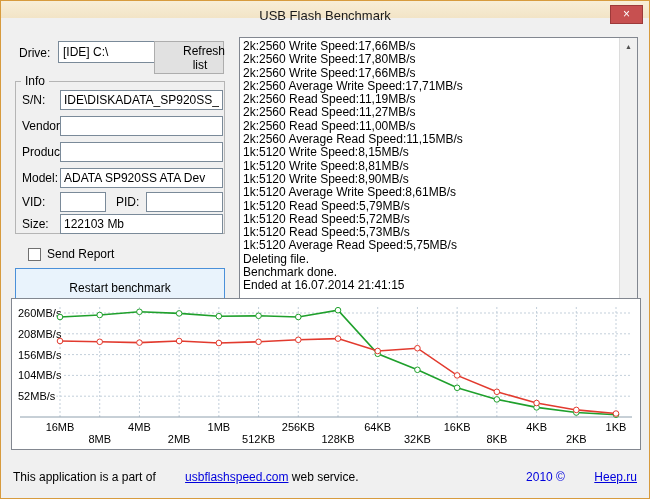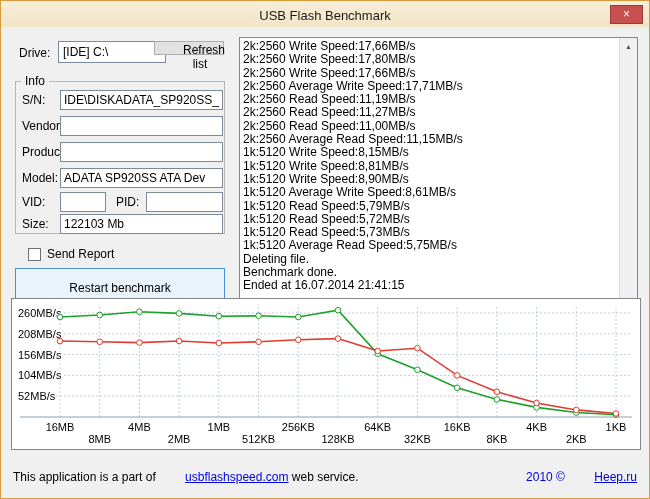--- a/index.html
+++ b/index.html
@@ -2,21 +2,21 @@
 <html><head>
 <meta charset="utf-8">
 <style>
   html,body { margin:0; padding:0; background:#cfcfcf; }
   .window {
     position:relative; width:650px; height:499px; box-sizing:border-box;
     background:#f0f0f0; border:1px solid #d79b3e;
     font-family:"Liberation Sans", sans-serif; color:#000; overflow:hidden;
   }
   .titlebar {
-    position:absolute; left:0; top:0; right:0; height:26px;
+    position:absolute; left:0; top:0; right:0; height:17px;
     background:linear-gradient(#f8eed8,#f2e4c6);
     text-decoration:underline;
   }
   .title {
     position:absolute; left:0; right:0; top:7px; text-align:center;
     font-size:13px; color:#1a1a1a;
   }
   .close-btn {
     position:absolute; right:6px; top:4px; width:33px; height:19px;
     background:#c75050; border:1px solid #9d3a3a; box-sizing:border-box;
@@ -94,21 +94,21 @@
     <div class="close-btn">
       <span>×</span>
     </div>
   </div>
 
   <span class="label" style="left:18px; top:45px;">Drive:</span>
   <div class="combo">
     <span class="combo-text">[IDE] C:\</span>
     <span class="combo-arrow">▼</span>
   </div>
-  <button class="btn" style="left:153px; top:40px; width:70px; height:14px;padding-left:28px;">Refresh list</button>
+  <button class="btn" style="left:153px; top:40px; width:70px; height:33px;padding-left:28px;">Refresh list</button>
 
   <div class="groupbox">
     <span class="legend">Info</span>
 
     <span class="label" style="left:6px; top:11px;">S/N:</span>
     <input class="field" style="left: 44px; top: 8px; width: 163px;" value="IDE\DISKADATA_SP920SS__">
 
     <span class="label" style="left:6px; top:37px;">Vendor:</span>
     <input class="field" style="left: 44px; top: 34px; width: 163px;" value="">
 

